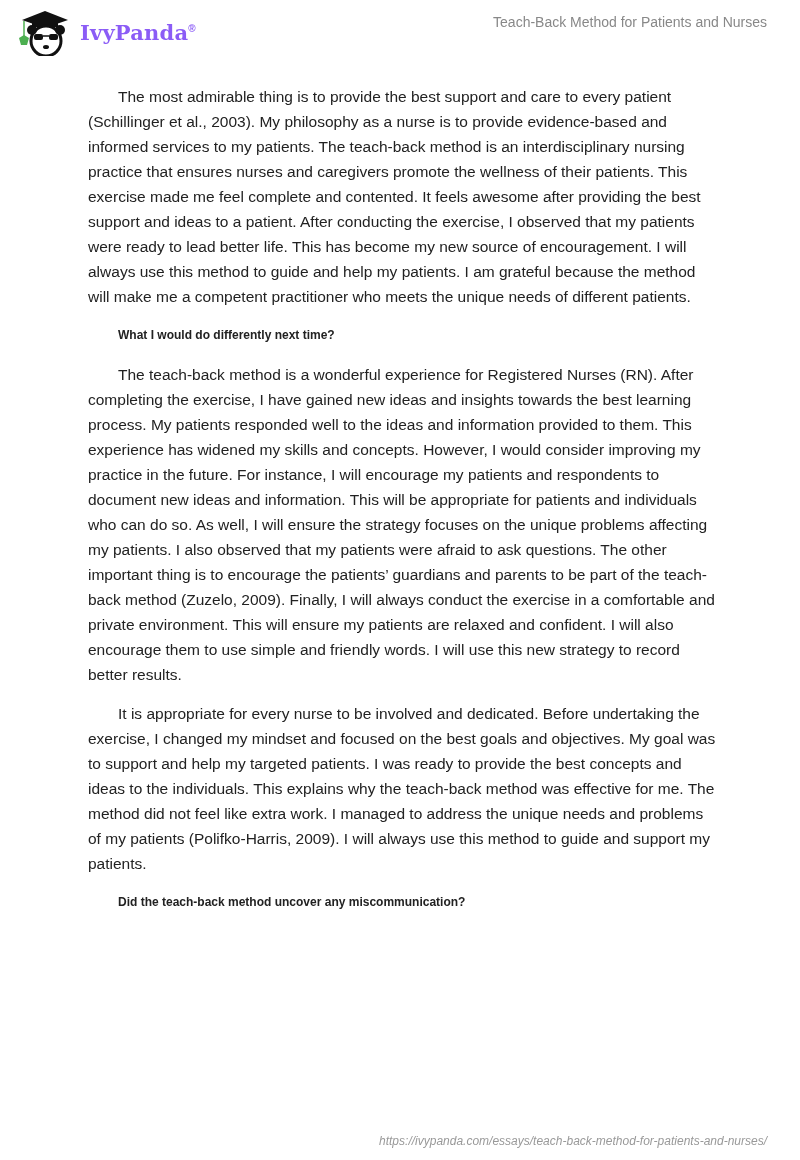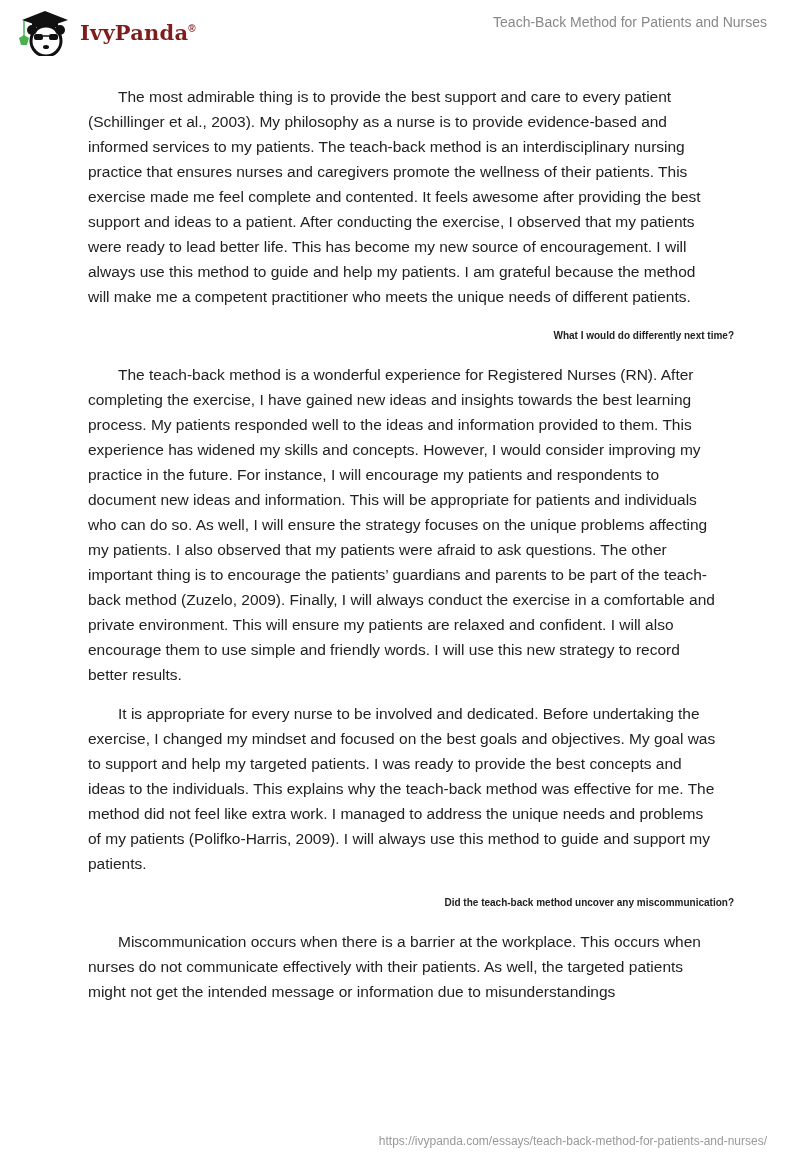--- a/index.html
+++ b/index.html
@@ -1,26 +1,26 @@
 <!DOCTYPE html>
 <html><head>
   <meta charset="utf-8">
   <style>
     html, body { margin: 0; padding: 0; background: #ffffff; }
     body { width: 800px; height: 1160px; position: relative; overflow: hidden; font-family: "Liberation Sans", sans-serif; }
     .header { position: absolute; left: 0; top: 0; width: 800px; height: 60px; }
     .logo { position: absolute; left: 16px; top: 8px; display: flex; align-items: center; }
     .logo-mark { width: 58px; height: 48px; }
-    .logo-text { font-family: "DejaVu Serif", serif; font-weight: bold; font-size: 21px; color: #7f1d1d; margin-left: 6px; letter-spacing: 0.2px; }
+    .logo-text { font-family: "DejaVu Serif", serif; font-weight: bold; font-size: 21px; color: #8b5cf6; margin-left: 6px; letter-spacing: 0.2px; }
     .logo-reg { font-size: 10px; vertical-align: super; font-family: "Liberation Sans", sans-serif; font-weight: bold; }
     .doc-title { position: absolute; right: 33px; top: 14px; font-size: 14px; color: #888; }
     .content { position: absolute; left: 74px; top: 70px; width: 660px; color: #222; font-size: 15.5px; line-height: 25px; }
     .content p { margin: 14px; text-indent: 30px; }
-    .content h3 { margin: 12px 0 11px 44px; font-size: 10px; font-weight: bold; line-height: 25px; text-align: right; }
-    .footer-url { position: absolute; right: 33px; top: 1134px; font-size: 12px; color: #999; }
+    .content h3 { margin: 12px 0 11px 44px; font-size: 12px; font-weight: bold; line-height: 25px; }
+    .footer-url { position: absolute; right: 33px; top: 1134px; font-size: 12px; color: #999; font-style: italic; }
   </style>
 </head>
 <body>
 
 <div class="header">
   <div class="logo">
     <svg class="logo-mark" viewBox="0 0 58 48">
       <polygon points="6,12 29,3 52,12 29,20" fill="#111"></polygon>
       <rect x="16" y="13" width="26" height="6" fill="#111"></rect>
       <line x1="8" y1="13" x2="8" y2="30" stroke="#4caf50" stroke-width="1.5"></line>
@@ -37,16 +37,15 @@
   </div>
   <div class="doc-title">Teach-Back Method for Patients and Nurses</div>
 </div>
 
 <div class="content">
   <p>The most admirable thing is to provide the best support and care to every patient (Schillinger et al., 2003). My philosophy as a nurse is to provide evidence-based and informed services to my patients. The teach-back method is an interdisciplinary nursing practice that ensures nurses and caregivers promote the wellness of their patients. This exercise made me feel complete and contented. It feels awesome after providing the best support and ideas to a patient. After conducting the exercise, I observed that my patients were ready to lead better life. This has become my new source of encouragement. I will always use this method to guide and help my patients. I am grateful because the method will make me a competent practitioner who meets the unique needs of different patients.</p>
   <h3>What I would do differently next time?</h3>
   <p>The teach-back method is a wonderful experience for Registered Nurses (RN). After completing the exercise, I have gained new ideas and insights towards the best learning process. My patients responded well to the ideas and information provided to them. This experience has widened my skills and concepts. However, I would consider improving my practice in the future. For instance, I will encourage my patients and respondents to document new ideas and information. This will be appropriate for patients and individuals who can do so. As well, I will ensure the strategy focuses on the unique problems affecting my patients. I also observed that my patients were afraid to ask questions. The other important thing is to encourage the patients’ guardians and parents to be part of the teach-back method (Zuzelo, 2009). Finally, I will always conduct the exercise in a comfortable and private environment. This will ensure my patients are relaxed and confident. I will also encourage them to use simple and friendly words. I will use this new strategy to record better results.</p>
   <p>It is appropriate for every nurse to be involved and dedicated. Before undertaking the exercise, I changed my mindset and focused on the best goals and objectives. My goal was to support and help my targeted patients. I was ready to provide the best concepts and ideas to the individuals. This explains why the teach-back method was effective for me. The method did not feel like extra work. I managed to address the unique needs and problems of my patients (Polifko-Harris, 2009). I will always use this method to guide and support my patients.</p>
   <h3>Did the teach-back method uncover any miscommunication?</h3>
-  <p>Miscommunication occurs when there is a barrier at the workplace. This occurs when nurses do not communicate effectively with their patients. As well, the targeted patients might not get the intended message or information due to misunderstandings</p>
 </div>
 
 <div class="footer-url">https://ivypanda.com/essays/teach-back-method-for-patients-and-nurses/</div>
 
 </body></html>

